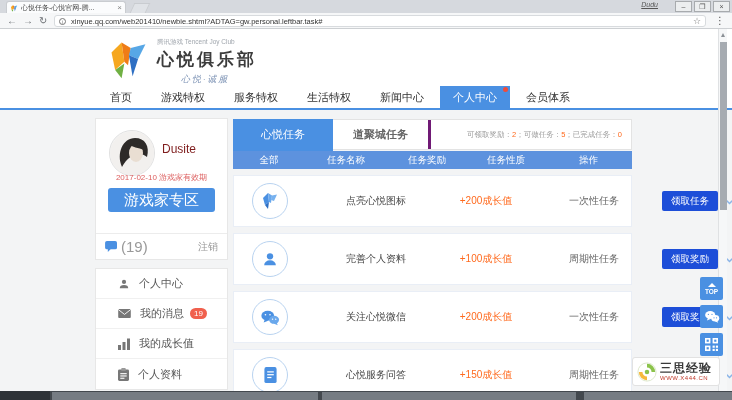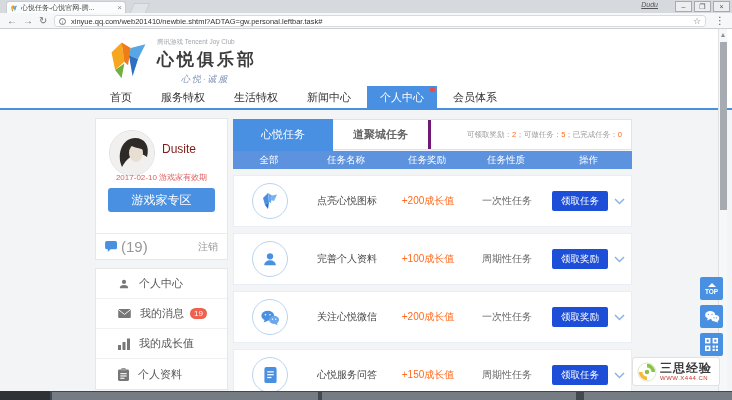--- a/index.html
+++ b/index.html
@@ -37,42 +37,42 @@
   .nav-dot { position:absolute; right:2px; top:1px; width:5px; height:5px; border-radius:50%; background:#f04b3a; }
   .navline { position:absolute; left:0; bottom:0; width:100%; height:2px; background:#4a90e2; }
 
   
   .aside { position:absolute; left:95px; top:89px; width:133px; }
   .card { background:#fff; border:1px solid #e7e7e7; }
   .profile-card { height:142px; position:relative; }
   .avatar { position:absolute; left:13px; top:11px; width:46px; height:46px; border-radius:50%; overflow:hidden; border:1px solid #e0e0e0; background:#f7f7f7; }
   .username { position:absolute; left:66px; top:23px; font-size:12px; color:#7f1d1d; }
   .validity { position:absolute; left:0; top:53px; width:100%; text-align:center; font-size:8px; color:#dd6060; }
-  .zone-btn { position:absolute; left:12px; top:69px; width:107px; height:24px; background:#4a90e2; border-radius:3px; color:#fff; font-size:12px; text-align:center; line-height:24px; cursor:pointer; }
+  .zone-btn { position:absolute; left:12px; top:69px; width:107px; height:24px; background:#4a90e2; border-radius:3px; color:#fff; font-size:15px; text-align:center; line-height:24px; cursor:pointer; }
   .pc-bottom { position:absolute; left:0; bottom:0; width:100%; height:26px; border-top:1px solid #ececec; display:flex; align-items:center; justify-content:space-between; padding:0 9px; }
   .msg-wrap { display:flex; align-items:center; gap:3px; }
   .msg-count { font-size:15px; color:#999; }
   .logout { font-size:10px; color:#999; cursor:pointer; }
   .menu-card { margin-top:8px; }
   .menu-item { height:30px; display:flex; align-items:center; padding-left:22px; border-bottom:1px solid #f0f0f0; cursor:pointer; }
   .menu-item:last-child { border-bottom:none; }
   .menu-label { margin-left:9px; font-size:11px; color:#555; }
   .menu-badge { margin-left:6px; background:#f0604d; color:#fff; font-size:8px; line-height:11px; padding:0 4px; border-radius:7px; }
 
   
   .panel { position:absolute; left:233px; top:90px; width:399px; }
   .tabsrow { height:31px; background:#fff; border:1px solid #e3e3e3; display:flex; }
   .ptab { height:100%; line-height:29px; text-align:center; font-size:11px; cursor:pointer; }
   .ptab.active { width:100px; background:#4a90e2; color:#fff; line-height:31px; margin:-1px 0 0 -1px; height:32px; }
   .ptab.plain { width:98px; color:#666; border-right:3px solid #701a75;font-weight:bold; }
   .stats { margin-left:auto; align-self:center; padding-right:9px; font-size:7.5px; color:#9a9a9a; white-space:nowrap; }
   .stats .num { color:#ff6a1e; }
   .thead { margin-top:1px; height:18px; background:#5d92de; display:grid; grid-template-columns:72px 82px 80px 78px 1fr; }
   .th { color:#fff; font-size:9.5px; line-height:18px; text-align:center; }
-  .trow { margin-top:6px; height:52px; background:#fff; border:1px solid #e9eef6; display:grid; grid-template-columns:72px 82px 80px 78px 1fr; align-items:center; }
+  .trow { margin-top:6px; height:52px; background:#fff; border:1px solid #e9eef6; display:grid; grid-template-columns:72px 82px 80px 78px 1fr; align-items:center;gap:29px; }
   .ticon { width:36px; height:36px; border:1px solid #b9d3f0; border-radius:50%; display:flex; align-items:center; justify-content:center; justify-self:center; background:#fff; }
   .tname { font-size:10px; color:#444; text-align:center; }
   .treward { font-size:10px; color:#ff6a1e; text-align:center; }
   .tnature { font-size:10px; color:#666; text-align:center; }
   .taction { display:flex; align-items:center; justify-content:center; gap:6px; }
   .act-btn { width:56px; height:20px; background:#1d4ed8; border-radius:2px; color:#fff; font-size:9.5px; line-height:20px; text-align:center; cursor:pointer; }
 
   
   .fbtn { position:absolute; left:700px; width:23px; height:23px; background:#4a90e2; border-radius:2px; display:flex; flex-direction:column; align-items:center; justify-content:center; cursor:pointer; z-index:6; }
   .top-tri { width:0; height:0; border-left:4px solid transparent; border-right:4px solid transparent; border-bottom:4px solid #fff; margin-bottom:1px; }
@@ -136,20 +136,21 @@
           <polygon points="25,21 35,25 29,44" fill="#2e6fc3"></polygon>
           <polygon points="10,37 20,30 17,46" fill="#70b043"></polygon>
         </svg>
       <div class="logo-text">
         <div class="logo-small">腾讯游戏 Tencent Joy Club</div>
         <div class="logo-title">心悦俱乐部</div>
         <div class="logo-slogan">心悦·诚服</div>
       </div>
       <div class="mainnav">
         <div class="nav-item">首页</div>
+        <div class="nav-item">游戏特权</div>
         <div class="nav-item">服务特权</div>
         <div class="nav-item">生活特权</div>
         <div class="nav-item">新闻中心</div>
         <div class="nav-item active"><span>个人中心</span><span class="nav-dot"></span></div>
         <div class="nav-item">会员体系</div>
       </div>
       <div class="navline"></div>
     </div>
 
     <div class="aside">

